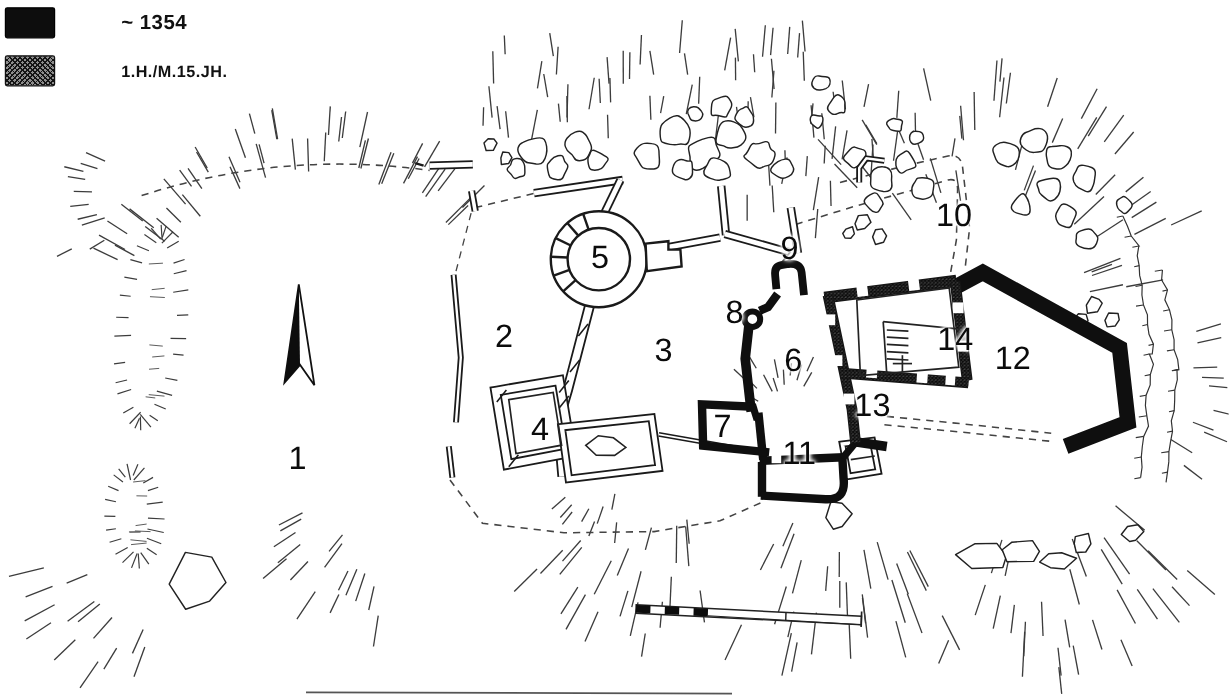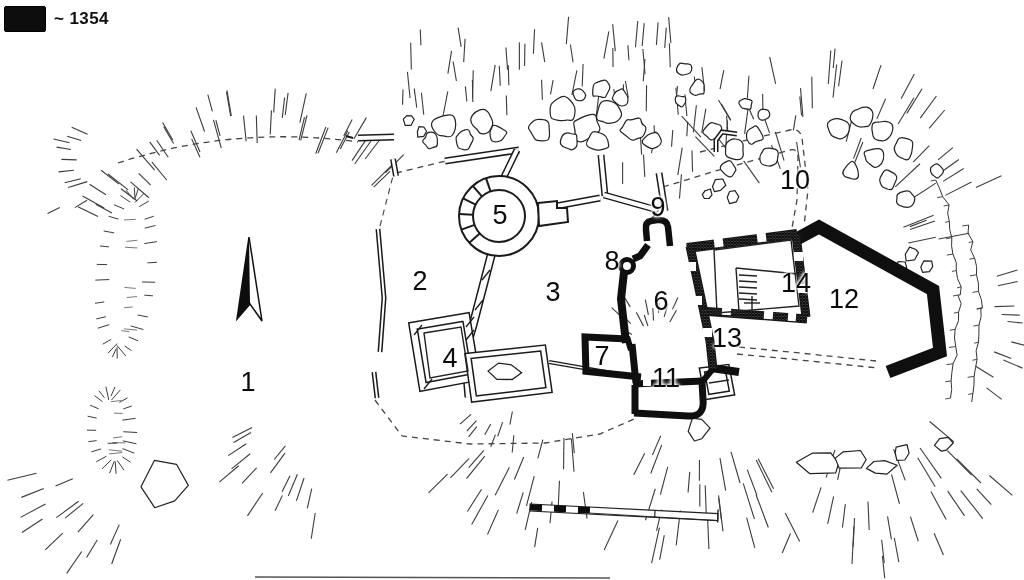--- a/index.html
+++ b/index.html
@@ -5,21 +5,21 @@
   html,body{margin:0;padding:0;background:#fff;}
   #stage{position:relative;width:1024px;height:580px;background:#ffffff;overflow:hidden;
          font-family:"Liberation Sans",sans-serif;}
   #plan-svg{position:absolute;left:0;top:0;}
   
   .area-label{position:absolute;transform:translate(-50%,-50%);
     font-family:"Liberation Sans",sans-serif;font-size:27px;font-weight:400;color:#0b0b0b;
     text-shadow:0 0 3px #fff,0 0 3px #fff,0 0 4px #fff,0 0 5px #fff;white-space:nowrap;}
   
   #legend{position:absolute;left:4px;top:6px;}
-  .legend-row{display:flex;align-items:center;margin-bottom:14px;}
+  .legend-row{display:flex;align-items:center;margin-bottom:14px;gap:47px;}
   .swatch{width:42px;height:26px;box-sizing:border-box;margin-right:8px;flex:0 0 auto;}
   .swatch.solid{background:#0d0d0d;border:1px solid #000;border-radius:2px;}
   .swatch.hatch{background-color:#8d8d8d;border:1px solid #111;border-radius:2px;
     background-image:repeating-linear-gradient(45deg,#141414 0 1px,transparent 1px 3px),
                      repeating-linear-gradient(-45deg,#141414 0 1px,transparent 1px 3px);}
   .swatch.plain{background-color:#fff;border:1px solid #333;border-radius:2px;
     background-image:radial-gradient(#c4c4c4 0.7px,transparent 0.9px);background-size:5px 5px;}
   .legend-label{font-weight:700;color:#111;letter-spacing:.4px;}
   .legend-label.big{font-size:17px;}
   .legend-label.small{font-size:13.5px;}
@@ -644,14 +644,18 @@
     <div class="area-label" style="left:844px;top:299px">12</div>
     <div class="area-label" style="left:727px;top:338px">13</div>
     <div class="area-label" style="left:796px;top:283px">14</div>
   </div>
 
   <div id="legend">
     <div class="legend-row">
       <div class="swatch solid"></div>
       <span class="legend-label big">~ 1354</span>
     </div>
+    <div class="legend-row">
+      <div class="swatch hatch"></div>
+      <span class="legend-label small">1.H./M.15.JH.</span>
+    </div>
   </div>
 </div>
 
 </body></html>

